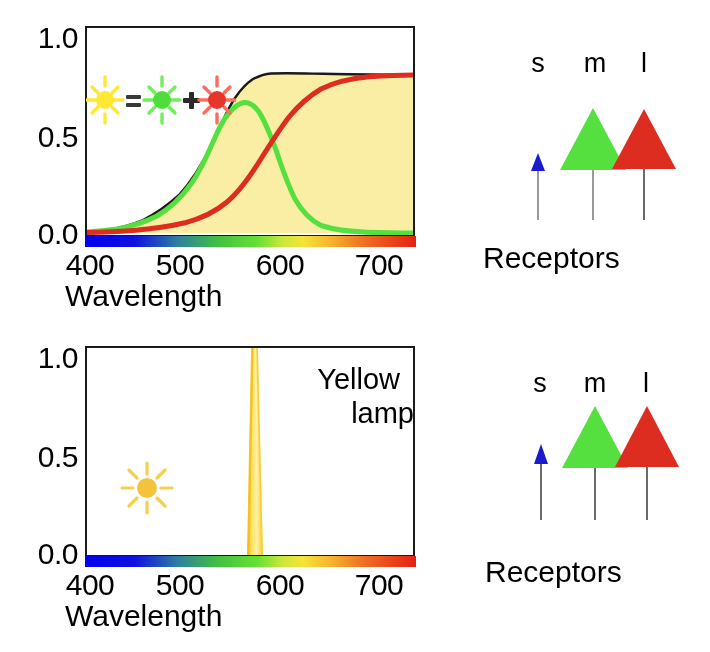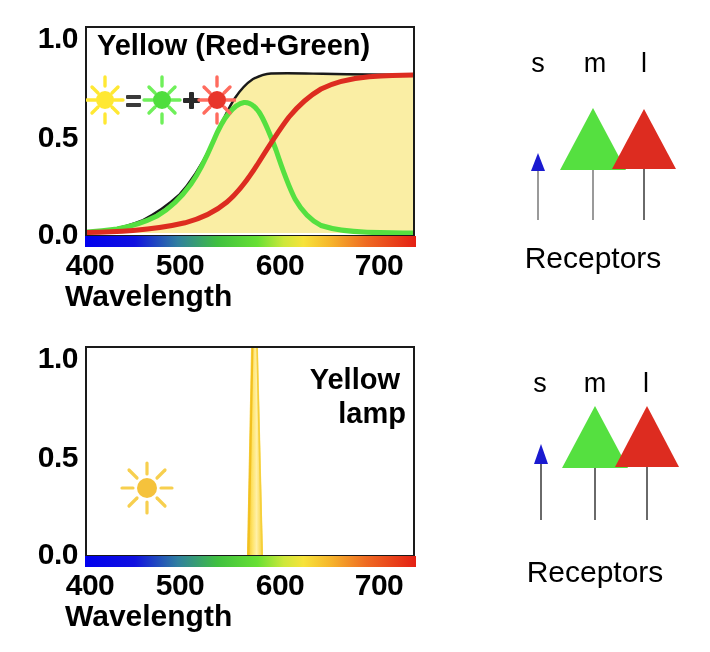--- a/index.html
+++ b/index.html
@@ -10,21 +10,21 @@
   body {
     width: 710px;
     height: 652px;
     position: relative;
     font-family: "Liberation Sans", sans-serif;
     color: #000000;
     overflow: hidden;
   }
 
   
-  .chart-panel { position: absolute; font-weight: bold; }
+  .chart-panel { position: absolute; }
   .plot-frame {
     position: absolute;
     border: 2px solid #1a1a1a;
     background: #ffffff;
     box-sizing: border-box;
     overflow: hidden;
   }
   .plot-svg { position: absolute; left: 0; top: 0; }
 
   .spectrum-bar {
@@ -76,21 +76,21 @@
     position: absolute;
     font-size: 27px;
     line-height: 27px;
     text-align: center;
     white-space: nowrap;
   }
   .rcaption {
     position: absolute;
     font-size: 30px;
     line-height: 30px;
-    text-align: center;
+    text-align: left;
     white-space: nowrap;
   }
   .receptor-svg { position: absolute; left: 0; top: 0; }
 </style>
 </head>
 <body>
 
 <div class="chart-panel" style="left:0px; top:0px; width:440px; height:320px;">
 
   <div class="ytick" style="left:6px; top:23px; width:72px;">1.0</div>
@@ -148,21 +148,20 @@
                C 300,47.6 314,47.1 326,47"></path>
     </svg>
   </div>
 
   <div class="spectrum-bar" style="left:85px; top:236px; width:331px;
               background:linear-gradient(to right,
                 #0000ee 0%, #1010e0 15%, #2f7fa0 28%, #40c040 40%,
                 #66e033 52%, #cde83a 60%, #f7e33a 66%, #f6b62c 74%,
                 #ef6a22 85%, #e42014 100%);"></div>
 
-  <div class="chart-title-inline" style="left:97px; top:30px;">Yellow (Red+Green)</div>
 
   <svg style="position:absolute; left:86px; top:74px;" width="150" height="52" viewBox="0 0 150 52">
     <g stroke="#ffe833" stroke-width="3.4" stroke-linecap="round">
       <line x1="19" y1="3" x2="19" y2="12"></line>
       <line x1="19" y1="40" x2="19" y2="49"></line>
       <line x1="1" y1="26" x2="10" y2="26"></line>
       <line x1="28" y1="26" x2="37" y2="26"></line>
       <line x1="6" y1="13" x2="12" y2="19"></line>
       <line x1="26" y1="33" x2="32" y2="39"></line>
       <line x1="6" y1="39" x2="12" y2="33"></line>
@@ -267,21 +266,21 @@
     </svg>
   </div>
 
   <div class="spectrum-bar" style="left:85px; top:236px; width:331px;
               background:linear-gradient(to right,
                 #0000ee 0%, #1010e0 15%, #2f7fa0 28%, #40c040 40%,
                 #66e033 52%, #cde83a 60%, #f7e33a 66%, #f6b62c 74%,
                 #ef6a22 85%, #e42014 100%);"></div>
 
   <div class="chart-title-right" style="left:200px; top:32px; width:200px;">Yellow</div>
-  <div class="chart-title-right" style="left:206px; top:66px; width:200px;">lamp</div>
+  <div class="chart-title-right" style="left:214px; top:66px; width:200px;">lamp</div>
 
   <div class="xtick" style="left:50px; top:250px; width:80px;">400</div>
   <div class="xtick" style="left:140px; top:250px; width:80px;">500</div>
   <div class="xtick" style="left:240px; top:250px; width:80px;">600</div>
   <div class="xtick" style="left:339px; top:250px; width:80px;">700</div>
 
   <div class="xaxis-title" style="left:65px; top:280px; width:300px;">Wavelength</div>
 </div>
 
 <div class="receptor-panel" style="left:440px; top:320px; width:270px; height:320px;">

